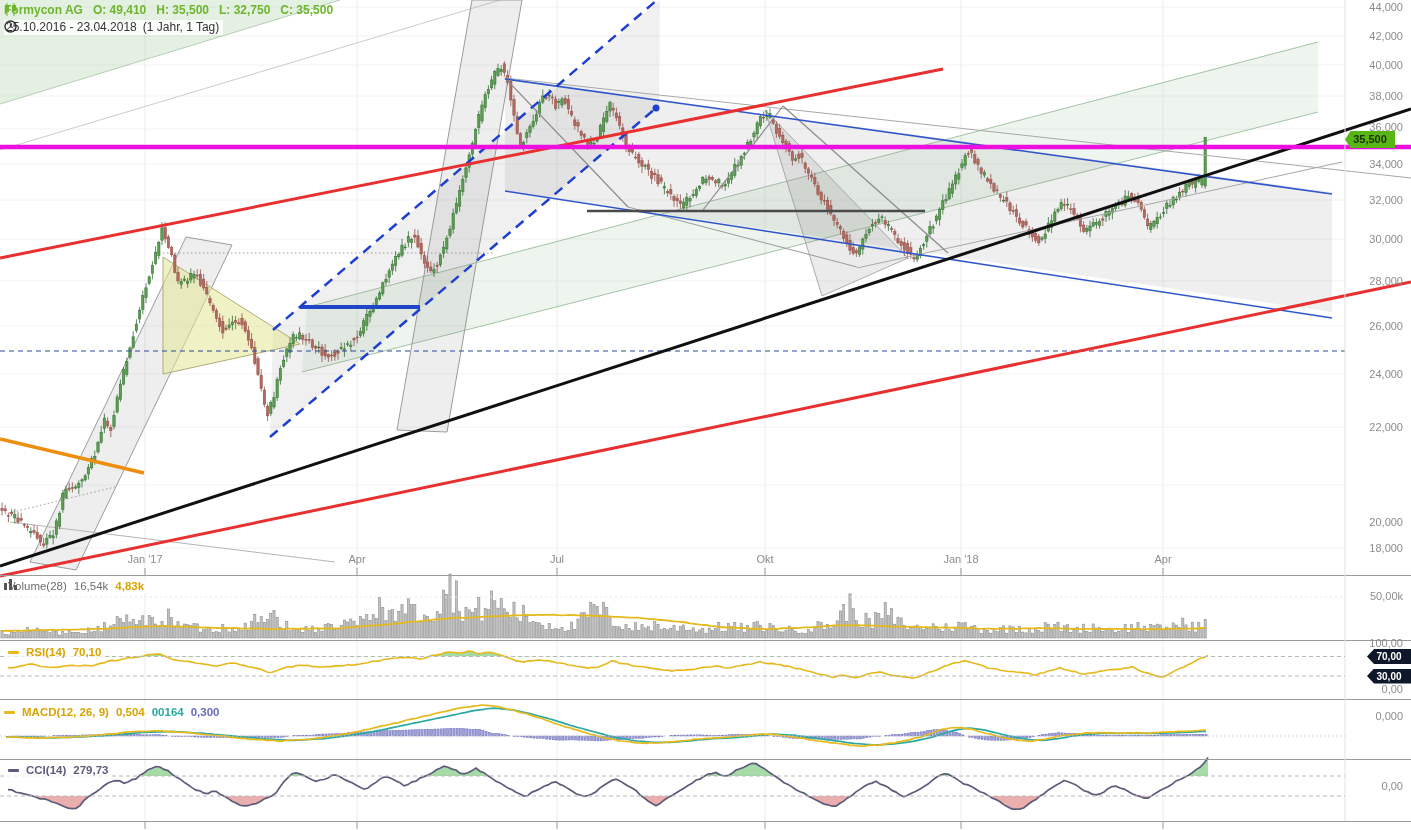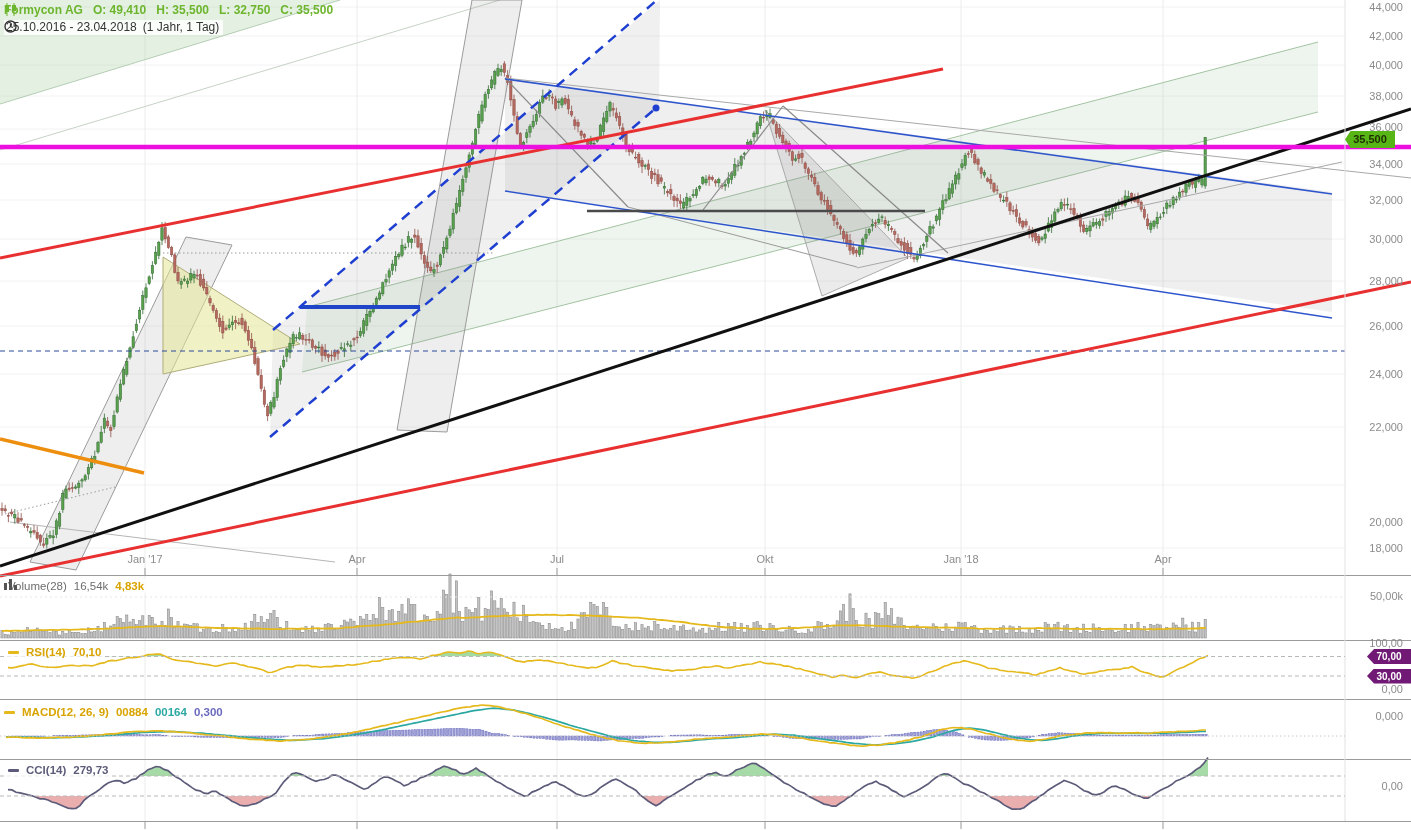--- a/index.html
+++ b/index.html
@@ -14,21 +14,21 @@
   #header2{left:4px;top:20px;font-size:12px;color:#333;background:rgba(255,255,255,.85);
            padding:0 4px 1px 2px;display:flex;gap:6px;align-items:center;}
   .panel-label{position:absolute;font-size:11.5px;background:rgba(255,255,255,.72);
                padding:1px 4px;display:flex;gap:7px;align-items:center;}
   .gray{color:#6e6e6e}.yellow{color:#d9a400;font-weight:700}.teal{color:#2ba8a2;font-weight:700}
   .purple{color:#6a6abe;font-weight:700}.slate{color:#5c5c7a;font-weight:700}
   .dash-ic{display:inline-block;width:11px;height:3px;border-radius:1px;}
   #price-tag{position:absolute;left:1345px;top:131px;width:50px;height:17px;background:#58b516;
              color:#1d2d00;font-size:11px;font-weight:700;line-height:17px;text-align:center;
              clip-path:polygon(0 50%,11% 0,100% 0,100% 100%,11% 100%);}
-  .rsi-tag{position:absolute;left:1367px;width:44px;height:15px;background:#701a75;color:#fff;
+  .rsi-tag{position:absolute;left:1367px;width:44px;height:15px;background:#0f172a;color:#fff;
            font-size:10px;font-weight:700;line-height:15px;text-align:center;
            clip-path:polygon(0 50%,16% 0,100% 0,100% 100%,16% 100%);}
   .panel-val{position:absolute;right:8px;width:70px;text-align:right;font-size:11px;color:#8c8c8c;}
 </style>
 </head>
 <body>
 
 <div id="stage">
 
 <svg id="chart" width="1411" height="830" viewBox="0 0 1411 830">
@@ -1712,21 +1712,21 @@
   <span class="yellow">4,83k</span>
 </div>
 <div class="panel-label" style="left:4px;top:645px">
   <span class="dash-ic" style="background:#e5b91c"></span>
   <span class="yellow">RSI(14)</span>
   <span class="yellow">70,10</span>
 </div>
 <div class="panel-label" style="left:0;top:705px">
   <span class="dash-ic" style="background:#e5b91c"></span>
   <span class="yellow">MACD(12, 26, 9)</span>
-  <span class="yellow">00884</span>
+  <span class="yellow">0,504</span>
   <span class="teal">00164</span>
   <span class="purple">0,300</span>
 </div>
 <div class="panel-label" style="left:4px;top:763px">
   <span class="dash-ic" style="background:#5c5c7a"></span>
   <span class="slate">CCI(14)</span>
   <span class="slate">279,73</span>
 </div>
 
 <div class="panel-val" style="top:590px">50,00k</div>

